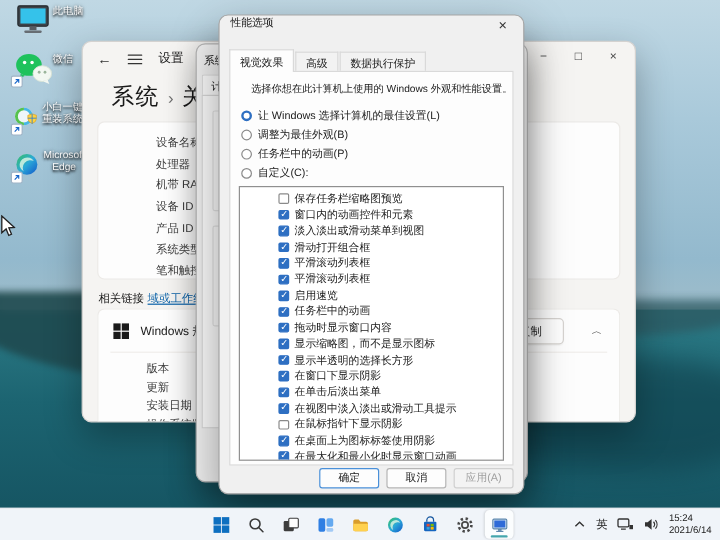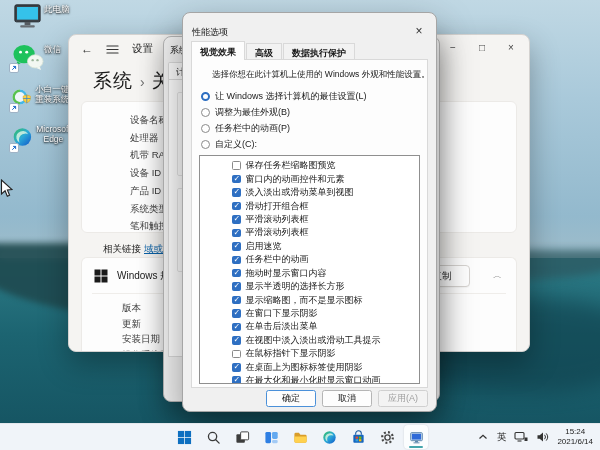--- a/index.html
+++ b/index.html
@@ -34,21 +34,21 @@
   .sw-menu svg { width:13px; height:13px; display:block; }
   .sw-title { font-size:10.5px; color:#1b1b1b; }
   .sw-controls { position:absolute; top:7px; right:12px; display:flex; gap:17px; color:#444; font-size:10px; }
   .sw-controls span { width:12px; text-align:center; }
   .sw-crumb { position:absolute; left:24px; top:33px; display:flex; align-items:baseline; gap:7px; white-space:nowrap; }
   .crumb-root, .crumb-page { font-size:19px; color:#191919; letter-spacing:1px; }
   .crumb-sep { font-size:14px; color:#707070; }
   .s-card { position:absolute; left:12px; right:12px; background:#fdfdfd; border:1px solid #eceae7; border-radius:6px; }
   .card-about { top:66px; height:132px; }
   .about-items { position:absolute; left:48px; top:9px; font-size:9.5px; color:#3c3c3c; line-height:17.7px; white-space:nowrap; }
-  .related-row { position:absolute; left:34px; top:208px; display:flex; gap:3px; align-items:center; white-space:nowrap; }
+  .related-row { position:absolute; left:13px; top:208px; display:flex; gap:3px; align-items:center; white-space:nowrap; }
   .related-label { font-size:9.5px; color:#1a1a1a; }
   .related-link { font-size:9.5px; color:#0b62a8; text-decoration:underline; }
   .card-spec { top:222px; height:96px; border-bottom:none; border-radius:6px 6px 0 0; }
   .spec-head { display:flex; align-items:center; gap:9px; padding:7px 10px 6px 12px; }
   .spec-head svg.winlogo { width:14px; height:14px; }
   .spec-title { font-size:10px; color:#1a1a1a; flex:1; white-space:nowrap; overflow:hidden; }
   .copy-btn { width:56px; height:22px; border:1px solid #d6d3d0; border-radius:4px; background:#fefefe; font-size:9.5px; color:#1a1a1a;
               display:flex; align-items:center; justify-content:center; margin-right:14px; box-shadow:0 1px 1px rgba(0,0,0,.04); }
   .spec-chevron { font-size:9px; color:#444; margin-right:4px; transform:scaleY(.8); }
   .spec-divider { border-top:1px solid #efedea; margin:0 10px; }
@@ -56,28 +56,28 @@
 
   
   .win-sysprops { left:163px; top:36px; width:277px; height:366px; background:#f0f0f0; border:1px solid #b3b3b3; box-shadow:0 10px 26px rgba(0,0,0,.30); z-index:3; }
   .sp-title { padding:7px 0 0 6px; font-size:9px; color:#1a1a1a; white-space:nowrap; }
   .sp-tab { position:absolute; left:4px; top:25px; background:#fcfcfc; border:1px solid #d9d9d9; border-bottom:none; border-radius:2px 2px 0 0; padding:3px 7px; font-size:9px; color:#1a1a1a; white-space:nowrap; }
   .sp-page { position:absolute; left:4px; right:8px; top:42px; bottom:44px; background:#fdfdfd; border:1px solid #d9d9d9; }
   .sp-group { margin:12px 0 0 8px; height:84px; border:1px solid #e4e4e4; border-radius:2px; }
 
   
   .dlg { left:182px; top:12px; width:255px; height:400px; background:#f0f0f0; border:1px solid #a5a5a5; box-shadow:0 16px 38px rgba(0,0,0,.38); z-index:4; }
-  .dlg-titlebar { height:26px; display:flex; align-items:flex-end; padding:0 9px; }
+  .dlg-titlebar { height:26px; display:flex; align-items:flex-start; padding:0 9px; }
   .dlg-title { font-size:9px; color:#1a1a1a; flex:1; }
   .dlg-close { font-size:12px; color:#333; width:16px; text-align:center; line-height:16px; }
-  .dlg-tabs { position:absolute; left:8px; top:28px; display:flex; align-items:flex-end;font-weight:bold; }
+  .dlg-tabs { position:absolute; left:8px; top:28px; display:flex; align-items:flex-end; }
   .dlg-tab { font-size:9px; color:#1a1a1a; padding:3px 8px 4px; background:#f2f2f2; border:1px solid #d9d9d9; border-bottom:none; margin-right:1px; height:17px; }
   .dlg-tab.active { background:#fdfdfd; height:19px; position:relative; z-index:2; padding-top:4px; }
   .dlg-page { position:absolute; left:8px; right:8px; top:46px; height:329px; background:#fdfdfd; border:1px solid #d9d9d9; }
-  .dlg-desc { margin:9px 0 0 20px; font-size:8.5px; color:#1a1a1a; white-space:nowrap; }
+  .dlg-desc { margin:9px 0 0 1px; font-size:8.5px; color:#1a1a1a; white-space:nowrap;text-align:right; }
   .radio-list { margin:7px 0 12px 9px; }
   .radio-row { display:flex; align-items:center; gap:5px; height:16px; }
   .rdo { width:9px; height:9px; border-radius:50%; border:1px solid #8a8a8a; background:#fff; flex:0 0 auto; }
   .rdo.sel { border:2.5px solid #2e6fc2; }
   .radio-label { font-size:9px; color:#1a1a1a; white-space:nowrap; }
   .fx-list { position:absolute; left:7px; right:7px; top:95px; bottom:3px; background:#fff; border:1px solid #8f8f8f; padding:3px 0 0 4px; overflow:hidden; }
   .check-row { display:flex; align-items:center; gap:5px; height:13.45px;padding-left:28px; }
   .cbx { width:8.5px; height:8.5px; border:1px solid #8a8a8a; border-radius:1.5px; background:#fff; position:relative; flex:0 0 auto; }
   .cbx.on { background:#2e6fc2; border-color:#2e6fc2; }
   .cbx.on::after { content:"✓"; position:absolute; left:0.5px; top:-2px; font-size:8px; line-height:10px; color:#fff; }
@@ -91,21 +91,21 @@
   
   .taskbar { position:absolute; left:0; right:0; bottom:0; height:27px; background:#f0f4f9; border-top:1px solid rgba(0,0,0,.05); z-index:10; }
   .tb-center { position:absolute; left:50%; top:0; transform:translateX(-50%); height:100%; display:flex; align-items:center; gap:5px; }
   .tb-btn { width:24px; height:24px; border-radius:4px; display:flex; align-items:center; justify-content:center; position:relative; }
   .tb-btn svg { width:15px; height:15px; display:block; }
   .tb-btn.active { background:#fbfdfe; box-shadow:0 0 2px rgba(0,0,0,.15); }
   .tb-btn.active::after { content:""; position:absolute; bottom:1px; left:50%; transform:translateX(-50%); width:14px; height:2.5px; border-radius:2px; background:#45a6ad; }
   .tray { position:absolute; right:7px; top:0; height:100%; display:flex; align-items:center; gap:8px; }
   .tray svg { display:block; }
   .tray-ime { font-size:9.5px; color:#222; }
-  .tray-clock { font-size:8px; color:#222; text-align:center; line-height:1.3; white-space:nowrap; }
+  .tray-clock { font-size:8px; color:#222; text-align:left; line-height:1.3; white-space:nowrap; }
 
   
   .cursor { position:absolute; left:0; top:179px; z-index:30; }
 </style>
 </head>
 <body>
 
 <div class="bg"></div>
 <div class="water"></div>
 <div class="shore"></div>
@@ -314,25 +314,25 @@
         <div class="check-row">
           <span class="cbx on"></span>
           <span class="check-label">任务栏中的动画</span>
         </div>
         <div class="check-row">
           <span class="cbx on"></span>
           <span class="check-label">拖动时显示窗口内容</span>
         </div>
         <div class="check-row">
           <span class="cbx on"></span>
+          <span class="check-label">显示缩略图，而不是显示图标</span>
+        </div>
+        <div class="check-row">
+          <span class="cbx on"></span>
           <span class="check-label">显示半透明的选择长方形</span>
-        </div>
-        <div class="check-row">
-          <span class="cbx on"></span>
-          <span class="check-label">显示缩略图，而不是显示图标</span>
         </div>
         <div class="check-row">
           <span class="cbx on"></span>
           <span class="check-label">在窗口下显示阴影</span>
         </div>
         <div class="check-row">
           <span class="cbx on"></span>
           <span class="check-label">在单击后淡出菜单</span>
         </div>
         <div class="check-row">

